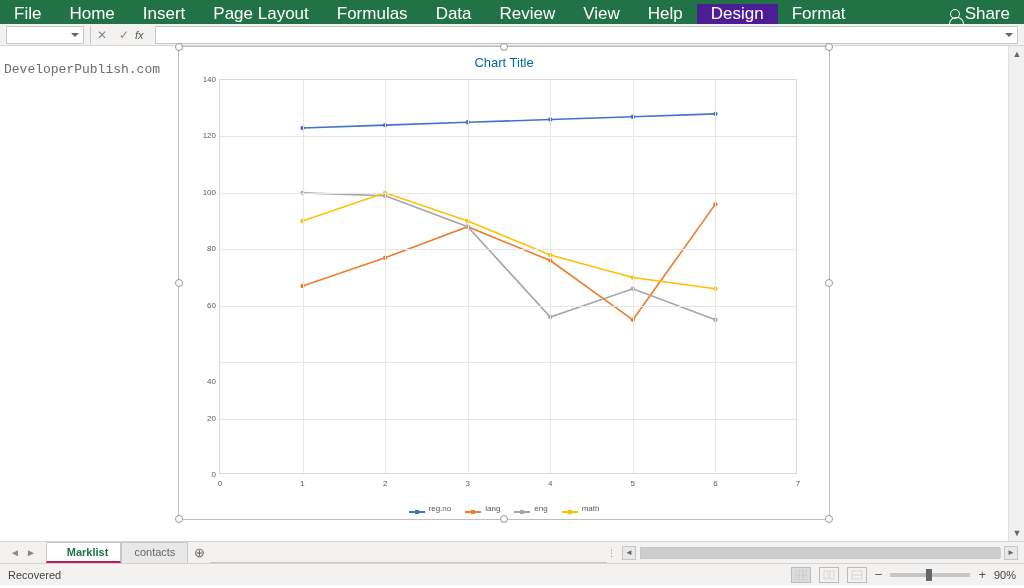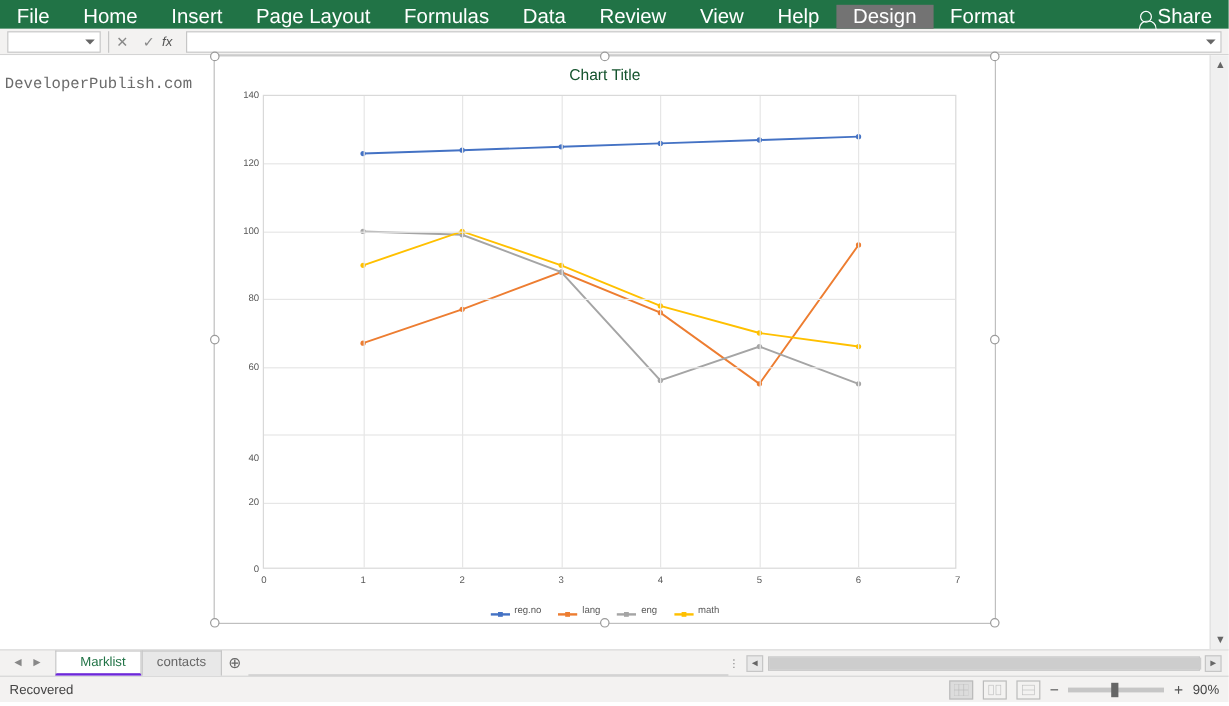--- a/index.html
+++ b/index.html
@@ -1,20 +1,20 @@
 <!DOCTYPE html>
 <html><head>
 <meta charset="utf-8">
 <style>
   * { box-sizing: border-box; margin: 0; padding: 0; font-family: "Segoe UI", Arial, sans-serif; }
   html, body { width: 1024px; height: 588px; overflow: hidden; background: #fff; }
 
   .ribbon-tabs { display: flex; align-items: flex-end; height: 24px; background: #217346; color: #fff; font-size: 17px; }
   .ribbon-tab { padding: 0 14px; display: flex; align-items: center; cursor: pointer; }
-  .ribbon-tab.active { background: #737373; margin-top: 18px; }
+  .ribbon-tab.active { background: #4c1d95; margin-top: 18px; }
   .tellme { display: flex; align-items: center; gap: 6px; padding: 0 14px; margin-left: 6px; }
   .share { margin-left: auto; display: flex; align-items: center; gap: 5px; padding: 0 14px; }
   .bulb { width: 10px; height: 10px; border: 1.2px solid #fff; border-radius: 50%; position: relative; }
   .bulb::after { content:""; position:absolute; bottom:-3px; left:3px; width:3px; height:3px; background:#fff; }
   .person { width:10px; height:10px; border:1.2px solid #fff; border-radius:50%; position:relative; }
   .person::after { content:""; position:absolute; top:7px; left:-2px; width:13px; height:7px; border:1.2px solid #fff; border-bottom:none; border-radius:7px 7px 0 0; }
 
   .formula-row { display:flex; align-items:center; height:22px; border-bottom:1px solid #d4d4d4; background:#f3f2f1; font-size:11px; }
   .name-box { width:78px; height:18px; margin:0 6px; background:#fff; border:1px solid #c6c6c6; display:flex; align-items:center; justify-content:flex-end; padding-right:4px; }
   .name-box-arrow { width:0; height:0; border-left:4px solid transparent; border-right:4px solid transparent; border-top:4px solid #666; }
@@ -31,42 +31,42 @@
   .chart-handle { position:absolute; width:8px; height:8px; background:#fff; border:1px solid #9a9a9a; border-radius:50%; }
   .chart-handle.n  { top:-4px; left:calc(50% - 4px); }
   .chart-handle.s  { bottom:-4px; left:calc(50% - 4px); }
   .chart-handle.e  { right:-4px; top:calc(50% - 4px); }
   .chart-handle.w  { left:-4px; top:calc(50% - 4px); }
   .chart-handle.nw { top:-4px; left:-4px; }
   .chart-handle.ne { top:-4px; right:-4px; }
   .chart-handle.sw { bottom:-4px; left:-4px; }
   .chart-handle.se { bottom:-4px; right:-4px; }
 
-  .chart-title { text-align:center; font-size:13px; color:#14532d; padding-top:8px; }
+  .chart-title { text-align:center; font-size:13px; color:#0369a1; padding-top:8px; }
   .plot-area { position:absolute; top:32px; left:40px; width:578px; height:395px; border:1px solid #d9d9d9; }
   .grid-h, .grid-v { position:absolute; background:#e6e6e6; }
   .grid-h { left:0; width:100%; height:1px; }
   .grid-v { top:0; height:100%; width:1px; }
   .axis-label-y { position:absolute; font-size:8px; color:#595959; text-align:right; width:22px; }
   .axis-label-x { position:absolute; font-size:8px; color:#595959; text-align:center; width:16px; }
   svg.lines { position:absolute; top:0; left:0; width:100%; height:100%; overflow:visible; }
 
   .legend { position:absolute; bottom:6px; left:0; width:100%; display:flex; justify-content:center; gap:14px; font-size:8px; color:#595959; }
   .legend-item { display:flex; align-items:flex-end; gap:4px; }
   .legend-swatch { width:16px; height:2px; position:relative; }
   .legend-swatch::after { content:""; position:absolute; width:4px; height:4px; top:-1px; left:6px; }
 
   .right-scroll { position:absolute; top:0; right:0; width:16px; height:495px; background:#f0f0f0; border-left:1px solid #e0e0e0; }
   .scroll-arrow { width:16px; height:16px; display:flex; align-items:center; justify-content:center; color:#666; font-size:9px; }
 
   .sheet-tabs { display:flex; align-items:center; height:22px; background:#f3f2f1; border-top:1px solid #d4d4d4; font-size:11px; }
   .tab-nav { display:flex; gap:6px; padding:0 10px; color:#888; }
   .tab-nav span { cursor:pointer; font-size:10px; }
   .sheet-tab { padding:3px 12px; border:1px solid #c6c6c6; border-bottom:none; background:#fff; cursor:pointer; }
-  .sheet-tab.active { font-weight:400; color:#217346; border-bottom:2px solid #6d28d9;padding-left:20px; }
+  .sheet-tab.active { font-weight:700; color:#217346; border-bottom:2px solid #be185d;padding-left:20px; }
   .sheet-tab.inactive { background:#e8e8e8; color:#666; }
   .add-sheet { width:22px; text-align:center; color:#666; cursor:pointer; font-size:13px; }
   .h-scroll { margin-left:auto; display:flex; align-items:center; padding-right:6px; }
   .h-scroll-track { width:360px; height:12px; background:#e8e8e8; border:1px solid #c6c6c6; margin:0 4px; position:relative; }
   .h-scroll-thumb { position:absolute; left:0; top:0; width:360px; height:10px; background:#cdcdcd; }
   .h-scroll-btn { width:14px; height:14px; background:#e8e8e8; border:1px solid #c6c6c6; display:flex; align-items:center; justify-content:center; font-size:8px; color:#666; }
 
   .status-bar { display:flex; align-items:center; height:22px; background:#f3f2f1; border-top:1px solid #d4d4d4; font-size:11px; padding:0 8px; color:#444; }
   .status-right { margin-left:auto; display:flex; align-items:center; gap:8px; }
   .view-btn { width:20px; height:16px; border:1px solid #bbb; display:flex; align-items:center; justify-content:center; font-size:9px; color:#666; }

